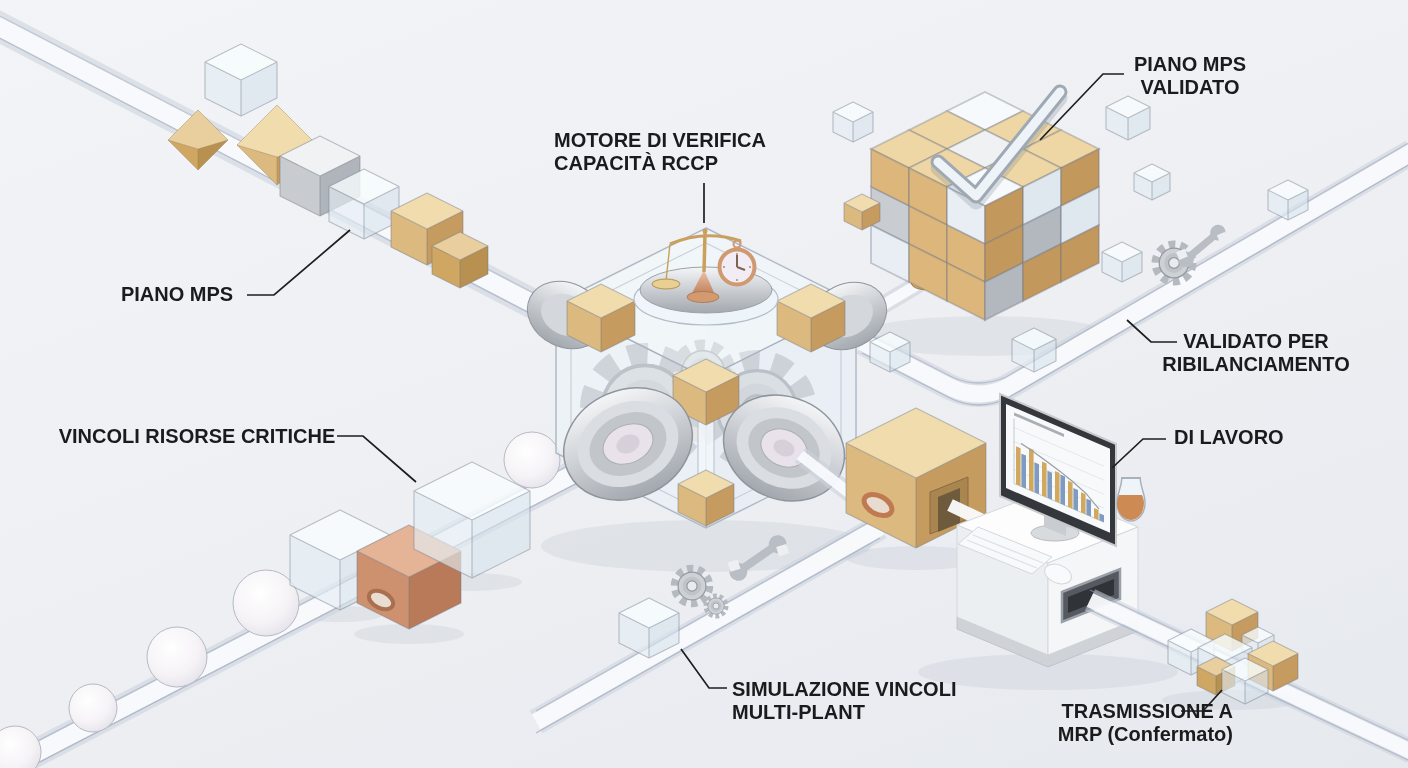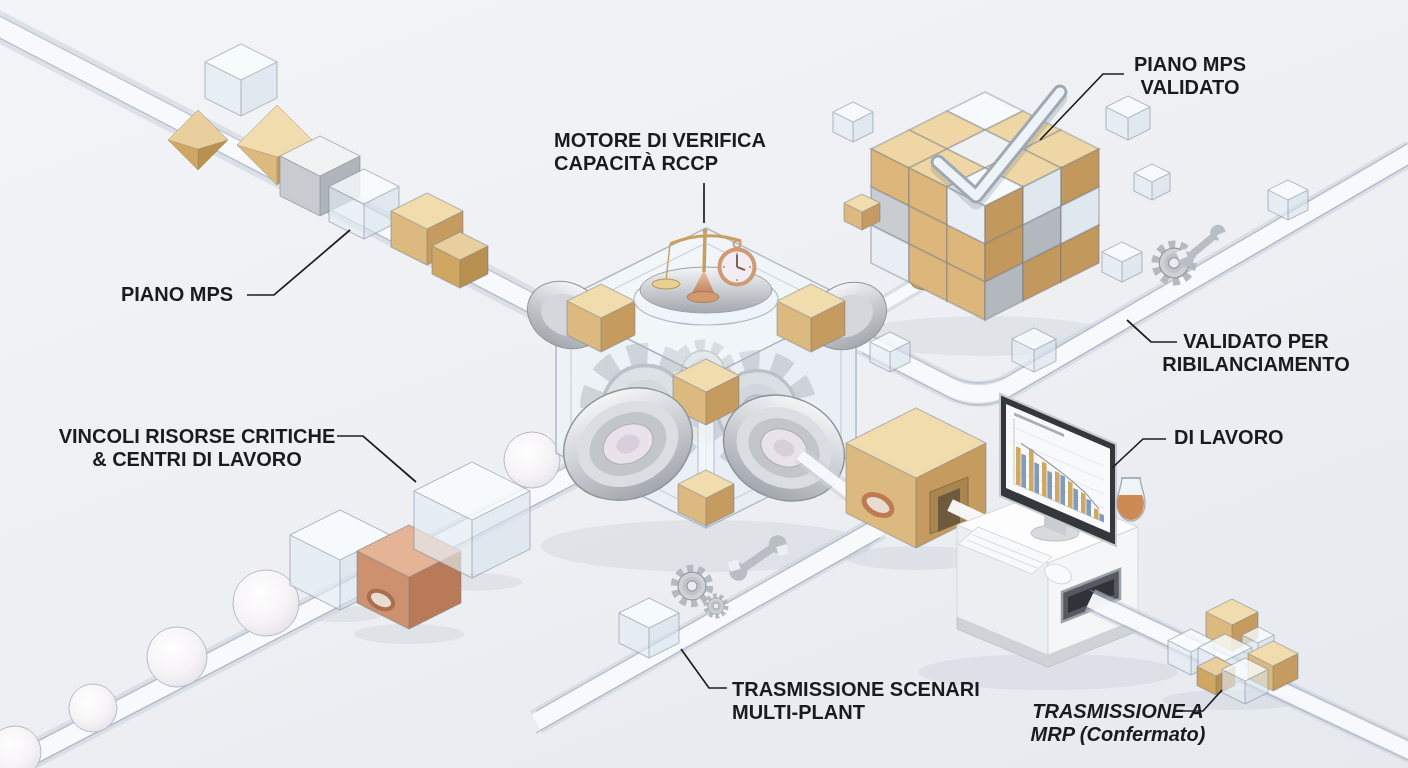--- a/index.html
+++ b/index.html
@@ -7,21 +7,21 @@
          background:linear-gradient(160deg,#f2f4f7 0%,#edeff3 55%,#e6e9ee 100%);}
   .stage svg{position:absolute;left:0;top:0;}
   .lbl{position:absolute;font:700 20px/23px "Liberation Sans",sans-serif;color:#1a1b1d;z-index:5;}
   .lbl-rccp{left:554px;top:129px;width:300px;text-align:left;}
   .lbl-validated{left:1090px;top:53px;width:200px;text-align:center;}
   .lbl-draft{left:57px;top:283px;width:240px;text-align:center;}
   .lbl-feedback{left:1131px;top:330px;width:250px;text-align:center;}
   .lbl-constraints{left:47px;top:425px;width:300px;text-align:center;}
   .lbl-loadview{left:1174px;top:426px;width:230px;text-align:left;}
   .lbl-simulation{left:732px;top:678px;width:260px;text-align:left;}
-  .lbl-transmission{left:1003px;top:700px;width:230px;text-align:center;font-style:italic;}
+  .lbl-transmission{left:1003px;top:700px;width:230px;text-align:right;}
   .c-gold{--t:#f1dcae;--l:#dcb97e;--r:#c69b5f;}
   .c-gold2{--t:#e9cf9d;--l:#cfa763;--r:#b8904f;}
   .c-silver{--t:#f0f2f4;--l:#c8ccd1;--r:#b0b5bb;}
   .c-glass{--t:rgba(248,252,254,0.8);--l:rgba(228,236,243,0.65);--r:rgba(215,226,236,0.6);}
   .c-copper{--t:#e5b497;--l:#cd9170;--r:#b87a58;}
 </style>
 </head>
 <body>
 
 <div class="stage">
@@ -339,27 +339,26 @@
 </div>
 <div class="lbl lbl-draft">
   <div>PIANO MPS</div>
 </div>
 <div class="lbl lbl-feedback">
   <div>VALIDATO PER</div>
   <div>RIBILANCIAMENTO</div>
 </div>
 <div class="lbl lbl-constraints">
   <div>VINCOLI RISORSE CRITICHE</div>
-  <div>&amp; CENTRI DI LAVORO</div>
 </div>
 <div class="lbl lbl-loadview">
   <div>DI LAVORO</div>
 </div>
 <div class="lbl lbl-simulation">
-  <div>TRASMISSIONE SCENARI</div>
+  <div>SIMULAZIONE VINCOLI</div>
   <div>MULTI-PLANT</div>
 </div>
 <div class="lbl lbl-transmission">
   <div>TRASMISSIONE A</div>
   <div>MRP (Confermato)</div>
 </div>
 
 </div>
 
 </body></html>

